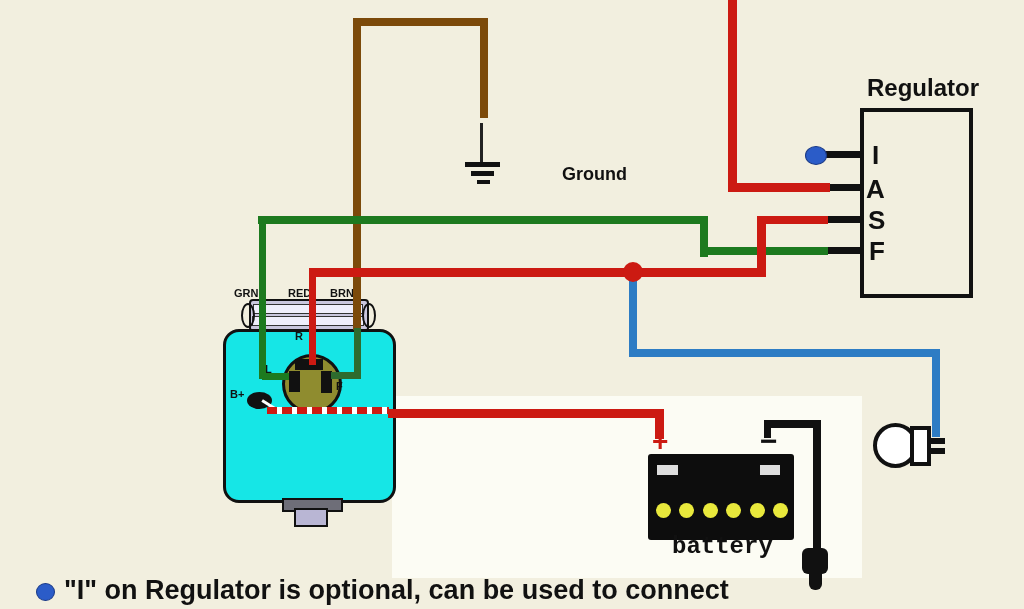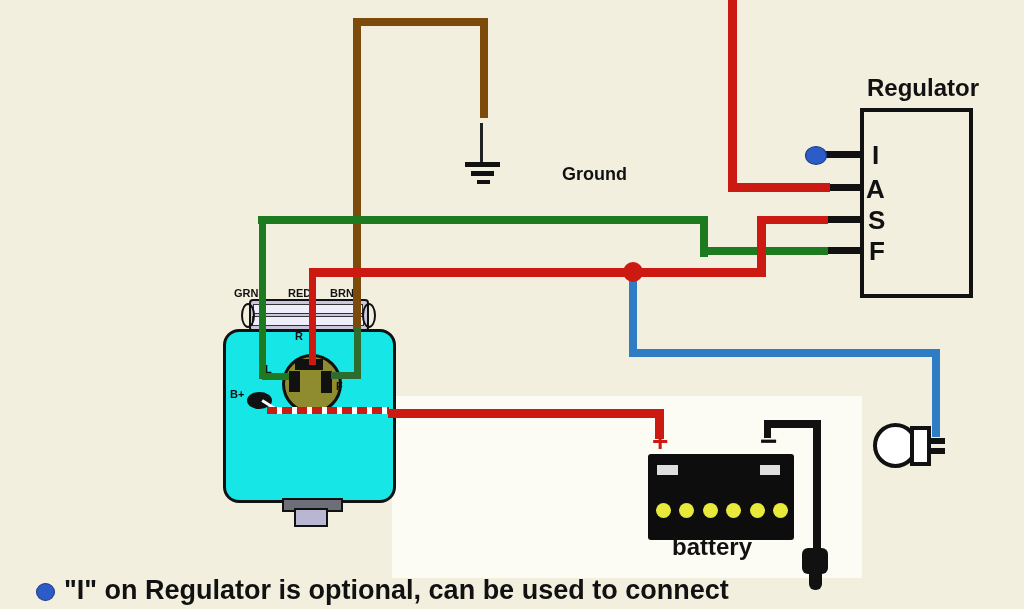--- a/index.html
+++ b/index.html
@@ -119,21 +119,21 @@
     <div class="abs" style="left:112px;top:11px;width:20px;height:10px;background:#dedede;"></div>
     <div class="abs" style="left:8px;top:48px;width:132px;height:16px;display:flex;justify-content:space-between;align-items:center;">
       <div style="width:15px;height:15px;border-radius:50%;background:var(--battery-yellow,#e9e93c);"></div>
     <div style="width:15px;height:15px;border-radius:50%;background:var(--battery-yellow,#e9e93c);"></div>
         <div style="width:15px;height:15px;border-radius:50%;background:var(--battery-yellow,#e9e93c);"></div>
         <div style="width:15px;height:15px;border-radius:50%;background:var(--battery-yellow,#e9e93c);"></div>
         <div style="width:15px;height:15px;border-radius:50%;background:var(--battery-yellow,#e9e93c);"></div>
         <div style="width:15px;height:15px;border-radius:50%;background:var(--battery-yellow,#e9e93c);"></div>
       </div>
   </div>
-  <div class="lbl" style="left:672px;top:533px;font-size:24px;font-family:Liberation Sans, sans-serif;">battery</div>
+  <div class="lbl" style="left:672px;top:533px;font-size:24px;font-family:Liberation Mono, monospace;">battery</div>
 
   <div class="abs" style="left:873px;top:423px;width:37px;height:37px;background:#fff;border:4px solid #111;border-radius:50%;"></div>
   <div class="abs" style="left:910px;top:426px;width:13px;height:32px;background:#fff;border:4px solid #111;"></div>
   <div class="wire black" style="left:929px;top:438px;width:16px;height:6px;"></div>
   <div class="wire black" style="left:929px;top:448px;width:16px;height:6px;"></div>
 
   <div class="dot" style="left:36px;top:583px;width:17px;height:16px;background:var(--dot-blue,#2b5cc8);border:1px solid #1b3a86;"></div>
   <div class="lbl" style="left:64px;top:575px;font-size:27px;">"I" on Regulator is optional, can be used to connect</div>
 
 </div>

